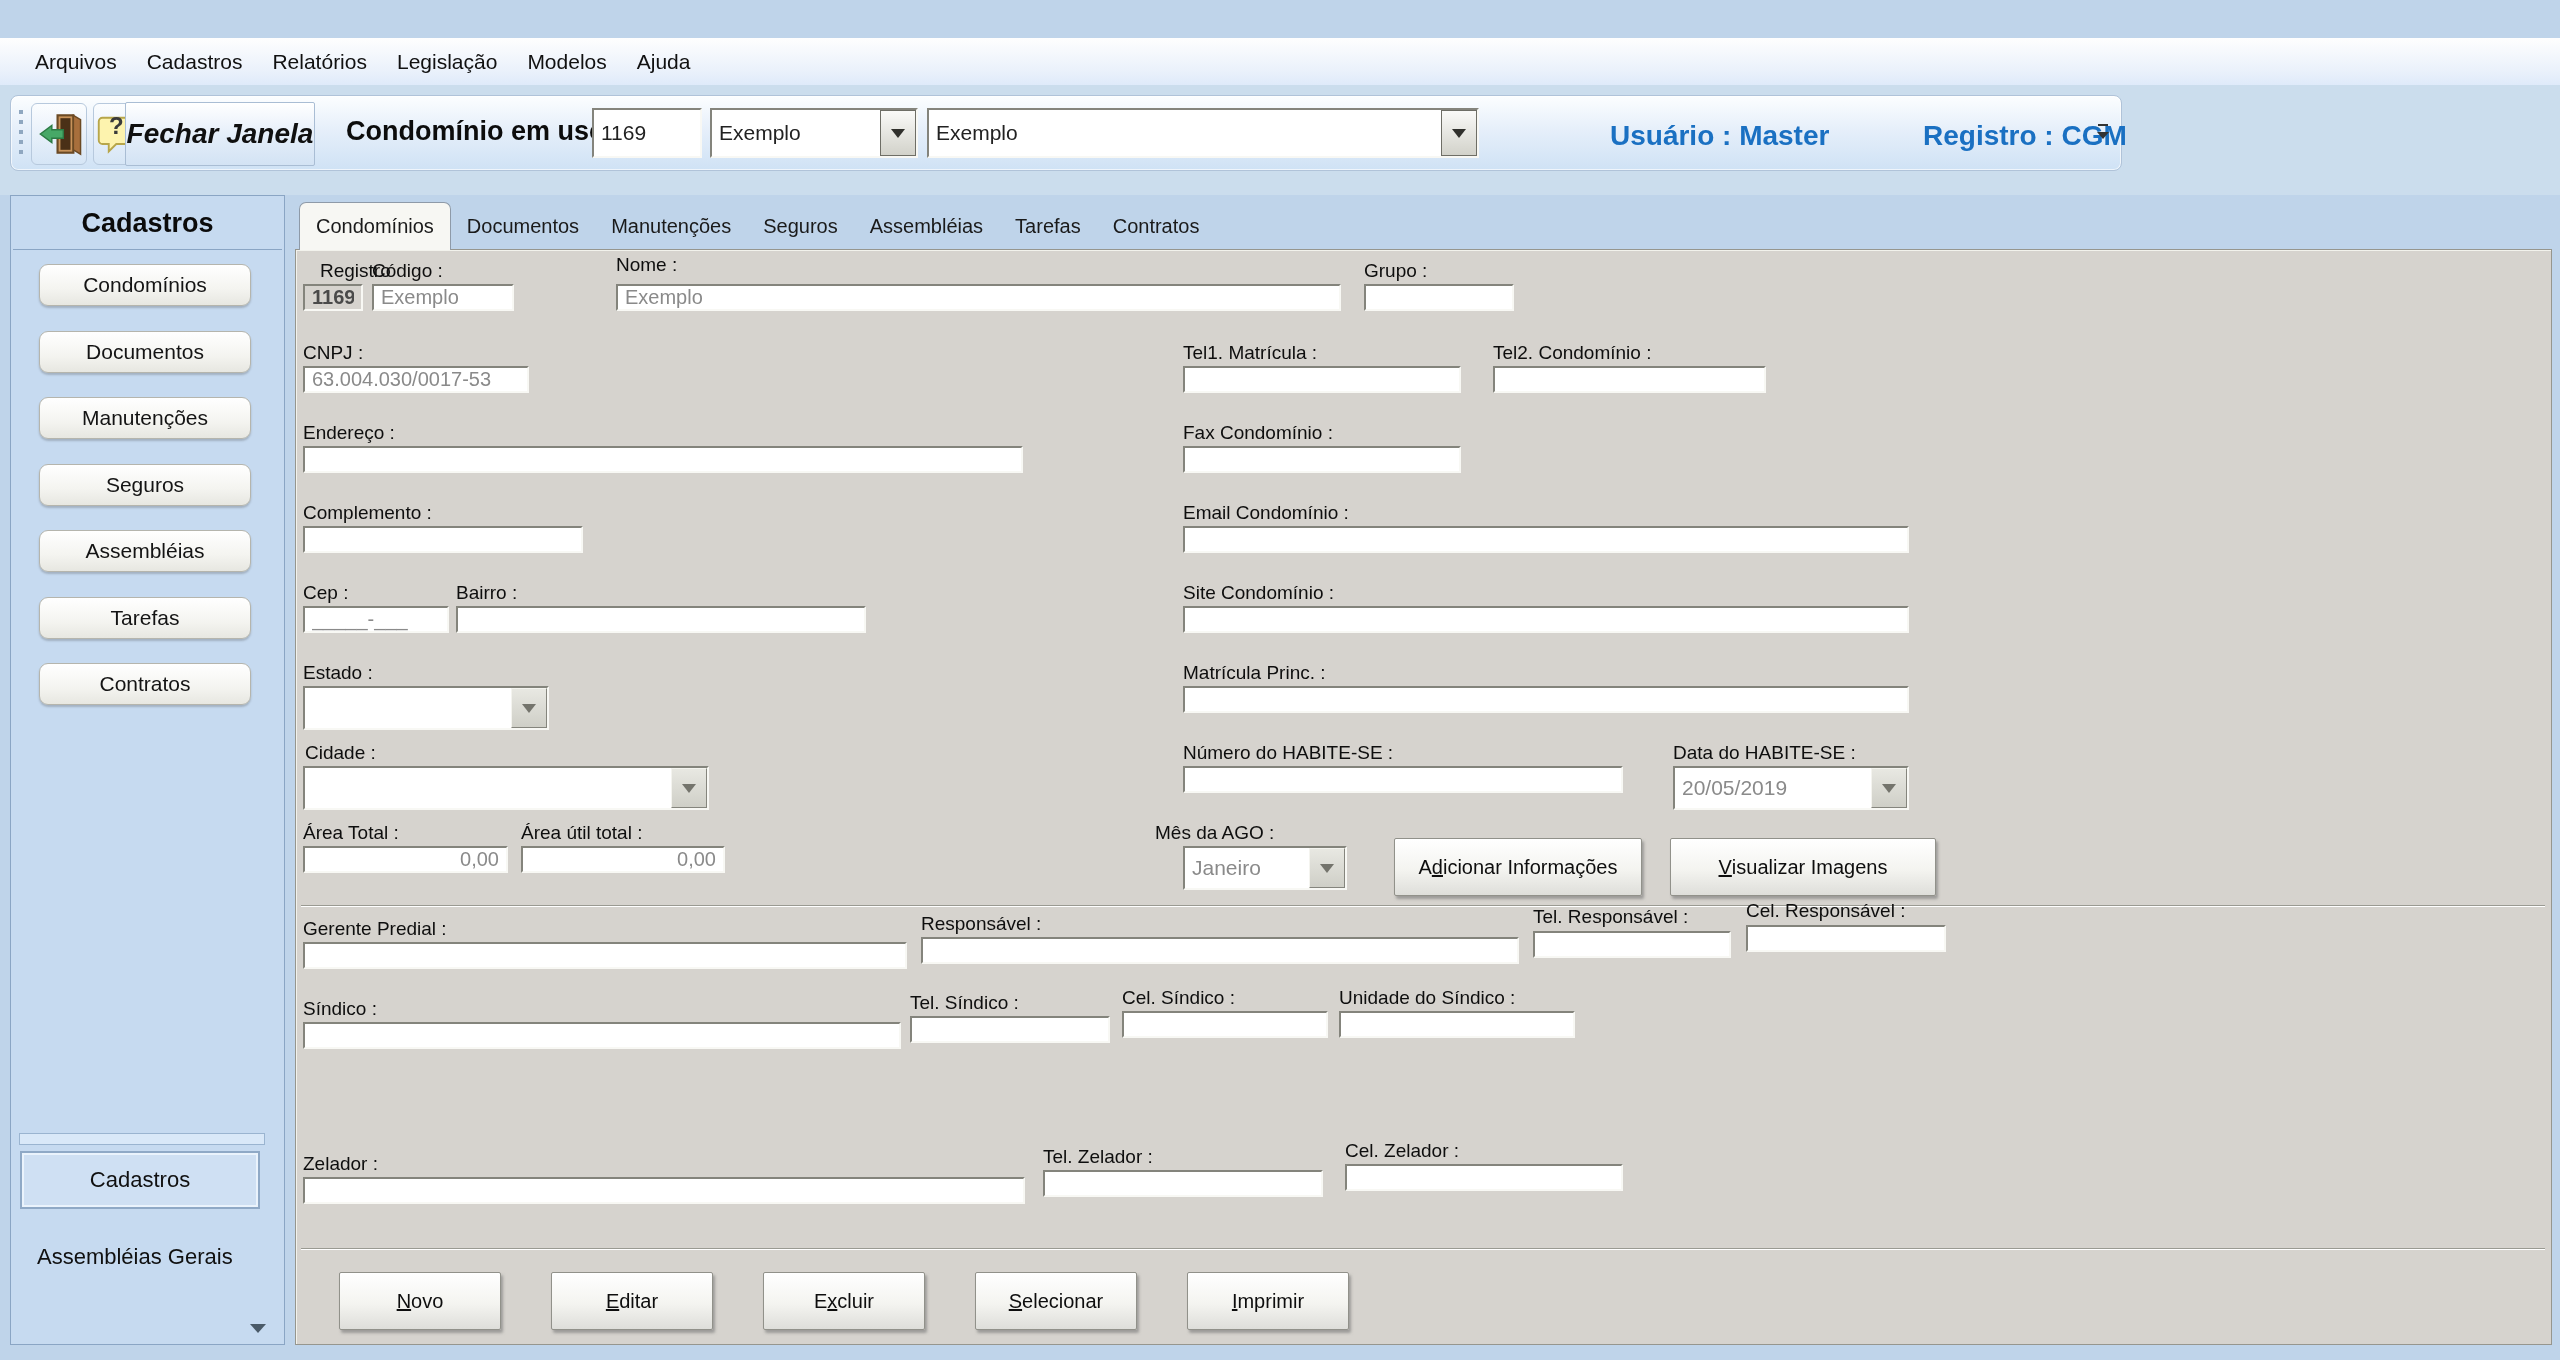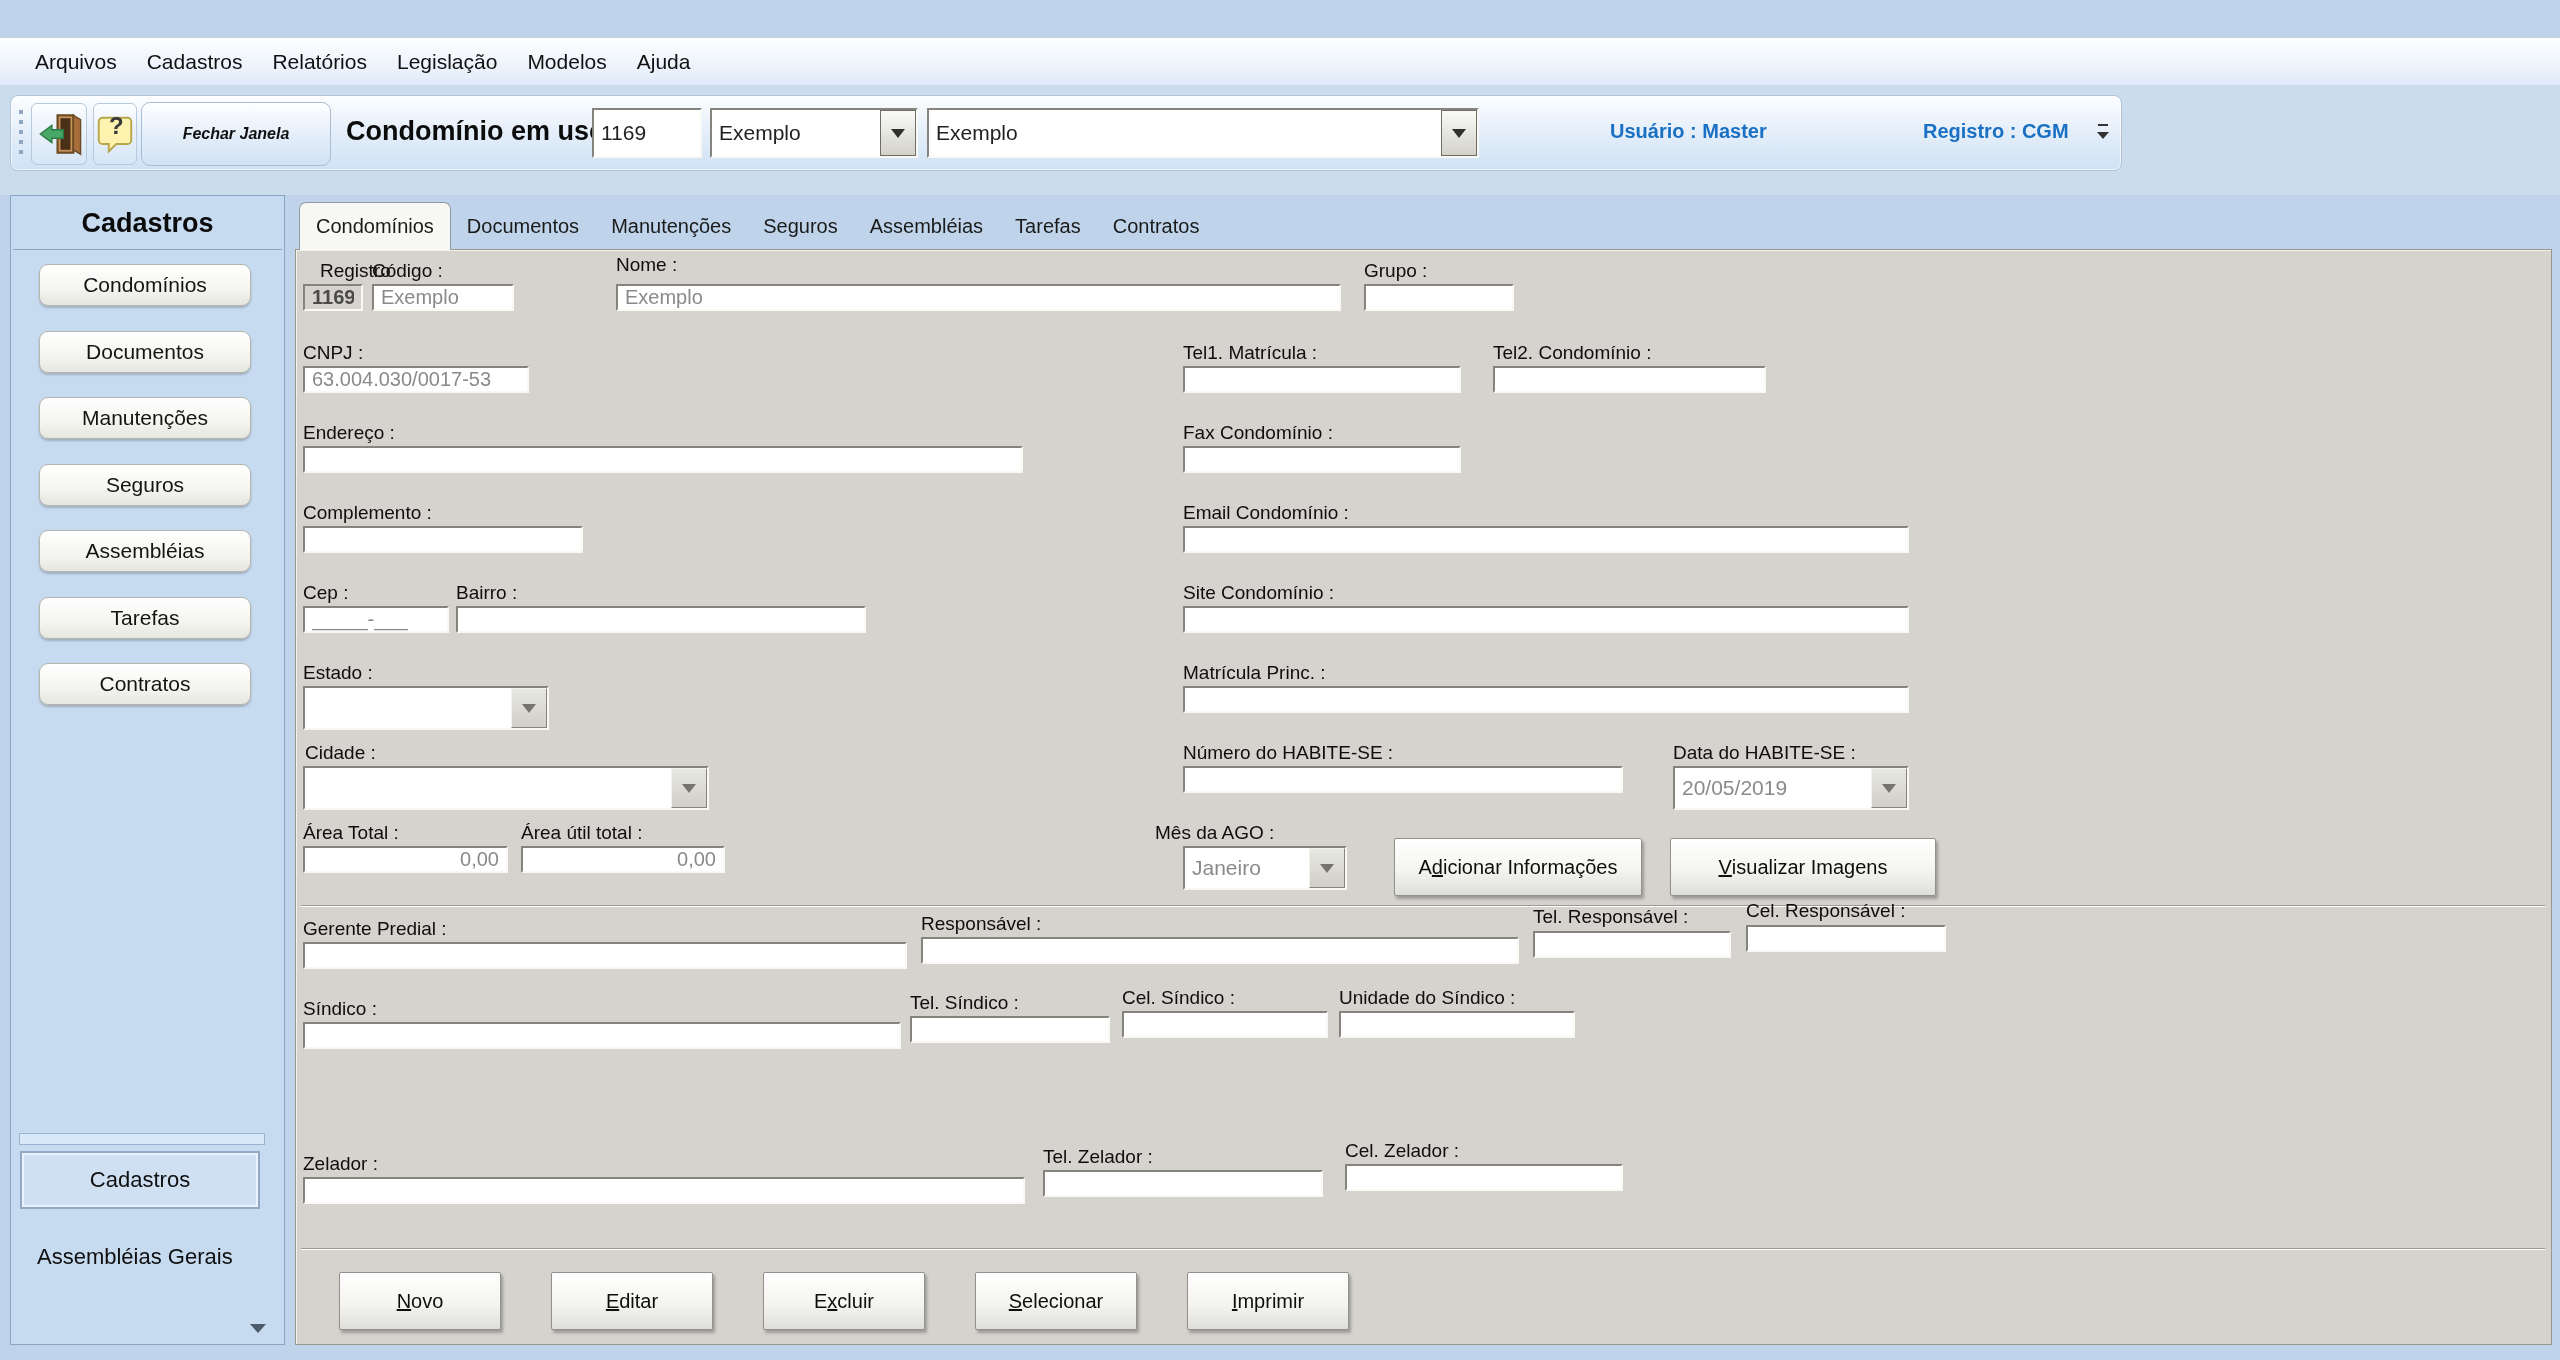--- a/index.html
+++ b/index.html
@@ -30,33 +30,33 @@
   .menu-item{font-size:21px;color:#111;padding:9px 15px;white-space:nowrap;}
 
   
   .toolband{position:absolute;left:0;top:85px;width:2560px;height:110px;background:#cbdded;}
   .toolpanel{position:absolute;left:10px;top:10px;width:2112px;height:76px;border:1px solid #b0c3d9;border-radius:8px;
     background:linear-gradient(180deg,#fcfeff,#e6effa 45%,#cfe2f5);box-shadow:inset 0 0 0 1px #ffffffaa;}
   .grip{position:absolute;left:8px;top:14px;width:4px;height:48px;
     background:repeating-linear-gradient(180deg,#8fa7c0 0 4px,transparent 4px 10px);}
   .toolbtn{position:absolute;top:7px;height:62px;border:1px solid #b7c9dd;border-radius:6px;background:linear-gradient(#ffffff88,#d9e7f680);
     display:flex;align-items:center;justify-content:center;}
-  .fechar{position:absolute;left:130px;top:6px;width:190px;height:64px;border:1px solid #a9bdd4;border-radius:9px;
+  .fechar{position:absolute;left:114px;top:6px;width:190px;height:64px;border:1px solid #a9bdd4;border-radius:2px;
     background:linear-gradient(#ffffff,#e3edf9 55%,#d3e3f4);display:flex;align-items:center;justify-content:center;
-    font-size:16px;font-weight:bold;font-style:italic;color:#101010;}
+    font-size:28px;font-weight:bold;font-style:italic;color:#101010;}
   .cond-lbl{position:absolute;left:335px;top:20px;font-size:27px;font-weight:bold;color:#0c0c0c;white-space:nowrap;}
   .tb{background:#fff;border:2px solid;border-color:#84847c #f8f8f4 #f8f8f4 #84847c;font-family:inherit;font-size:21px;color:#222;padding:0 7px;outline:none;}
   .tb-tool{position:absolute;top:12px;height:50px;}
   .combo{position:absolute;display:flex;align-items:stretch;background:#fff;border:2px solid;border-color:#84847c #f8f8f4 #f8f8f4 #84847c;}
   .combo-val{flex:1;font-size:21px;color:#222;display:flex;align-items:center;padding:0 7px;white-space:nowrap;overflow:hidden;}
   .combo-btn{width:36px;display:flex;align-items:center;justify-content:center;background:linear-gradient(#fafaf8,#d2d2ca);border:1px solid #6e6e66;}
   .tri{width:0;height:0;border:7px solid transparent;border-top:9px solid #30302c;margin-top:8px;}
   .combo-btn.soft{background:linear-gradient(#e8e8e2,#cfcfc7);border:1px solid;border-color:#f4f4ef #85857d #85857d #f4f4ef;}
   .combo-btn.soft .tri{border-top-color:#74746c;}
-  .blue-txt{position:absolute;top:24px;font-size:20px;font-weight:bold;color:#1a70c2;white-space:nowrap;}
+  .blue-txt{position:absolute;top:24px;font-size:28px;font-weight:bold;color:#1a70c2;white-space:nowrap;}
   .overflow{position:absolute;left:2086px;top:26px;width:14px;height:26px;}
   .overflow::before{content:"";position:absolute;left:1px;top:2px;width:10px;height:2px;background:#333;}
   .overflow::after{content:"";position:absolute;left:0;top:10px;width:0;height:0;border:6px solid transparent;border-top:7px solid #333;}
 
   
   .sidebar{position:absolute;left:10px;top:195px;width:275px;height:1150px;background:#c6daf0;border:1px solid #8aa5c4;}
   .side-head{position:absolute;left:2px;top:2px;width:269px;height:52px;display:flex;align-items:center;justify-content:center;
     font-size:27px;font-weight:bold;color:#0b0b0b;border-bottom:1px solid #8aa5c4;}
   .side-btn{position:absolute;left:28px;width:212px;height:42px;border:1px solid #b5b5ad;border-radius:9px;
     background:linear-gradient(#ffffff,#f4f4f0 60%,#e7e7e1);box-shadow:0 2px 2px rgba(60,60,60,.25);

